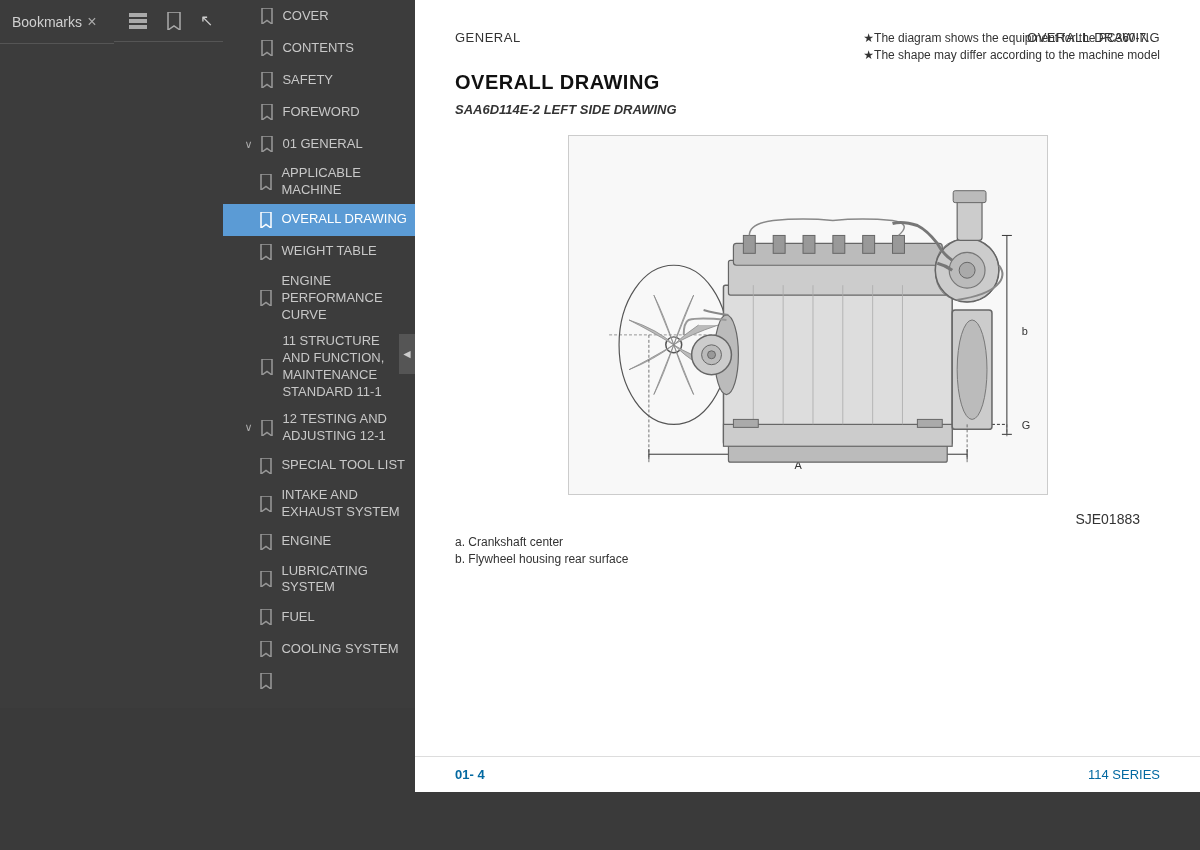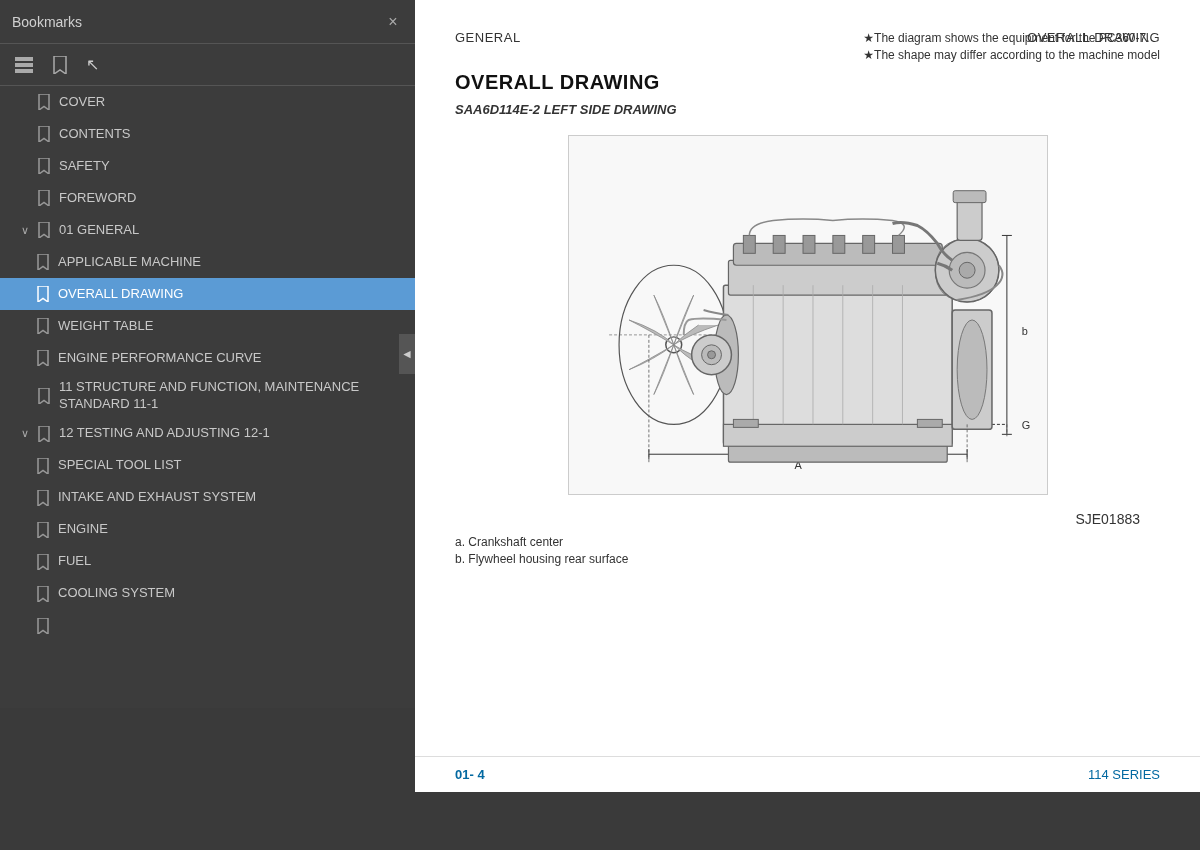--- a/index.html
+++ b/index.html
@@ -13,21 +13,20 @@
       background: #3a3a3a;
     }
 
     
     #bookmarks-panel {
       width: 415px;
       min-width: 415px;
       height: 708px;
       background: #3c3c3c;
       display: flex;
-      flex-direction: column;
       color: #d0d0d0;
       position: relative;
     }
 
     #bookmarks-header {
       display: flex;
       align-items: center;
       justify-content: space-between;
       padding: 8px 12px;
       background: #3c3c3c;
@@ -460,20 +459,28 @@
     </svg>
         </span>
         <span class="bookmark-label">ENGINE</span>
       </div>
       <div class="bookmark-item indent-1">
         <span class="bookmark-icon">
           <svg class="ribbon-icon" viewBox="0 0 12 16" width="12" height="16">
       <path d="M1 0 h10 v16 l-5-3.5 -5 3.5 z" fill="none" stroke="#999" stroke-width="1.5"></path>
     </svg>
         </span>
+        <span class="bookmark-label">LUBRICATING SYSTEM</span>
+      </div>
+      <div class="bookmark-item indent-1">
+        <span class="bookmark-icon">
+          <svg class="ribbon-icon" viewBox="0 0 12 16" width="12" height="16">
+      <path d="M1 0 h10 v16 l-5-3.5 -5 3.5 z" fill="none" stroke="#999" stroke-width="1.5"></path>
+    </svg>
+        </span>
         <span class="bookmark-label">FUEL</span>
       </div>
       <div class="bookmark-item indent-1">
         <span class="bookmark-icon">
           <svg class="ribbon-icon" viewBox="0 0 12 16" width="12" height="16">
       <path d="M1 0 h10 v16 l-5-3.5 -5 3.5 z" fill="none" stroke="#999" stroke-width="1.5"></path>
     </svg>
         </span>
         <span class="bookmark-label">COOLING SYSTEM</span>
       </div>

